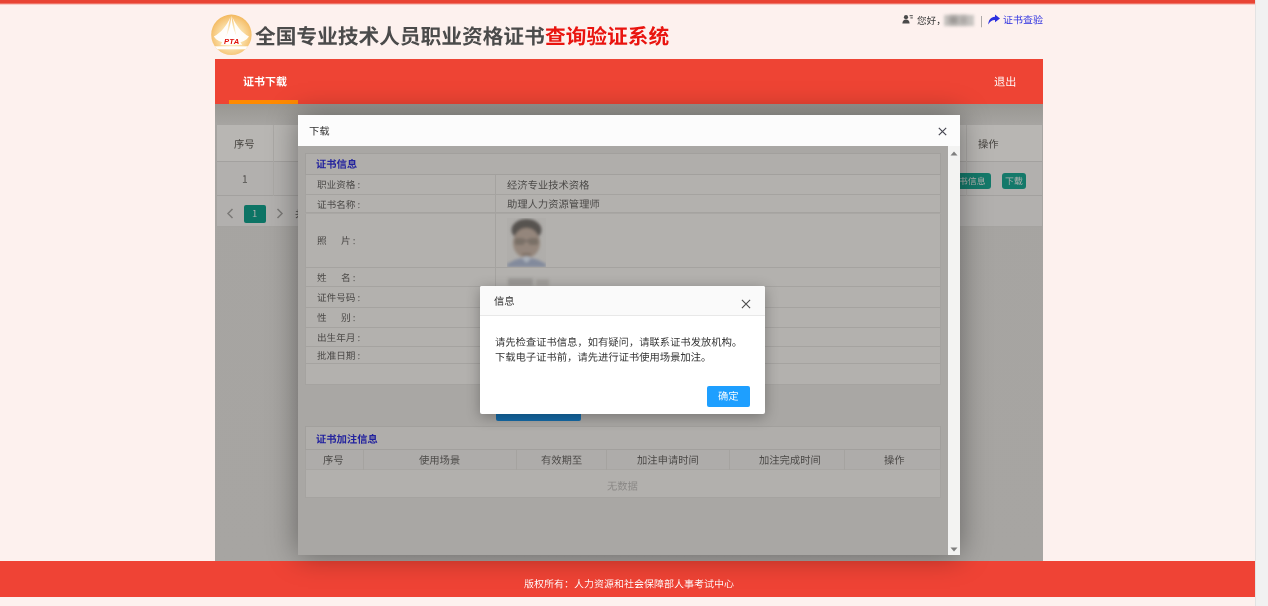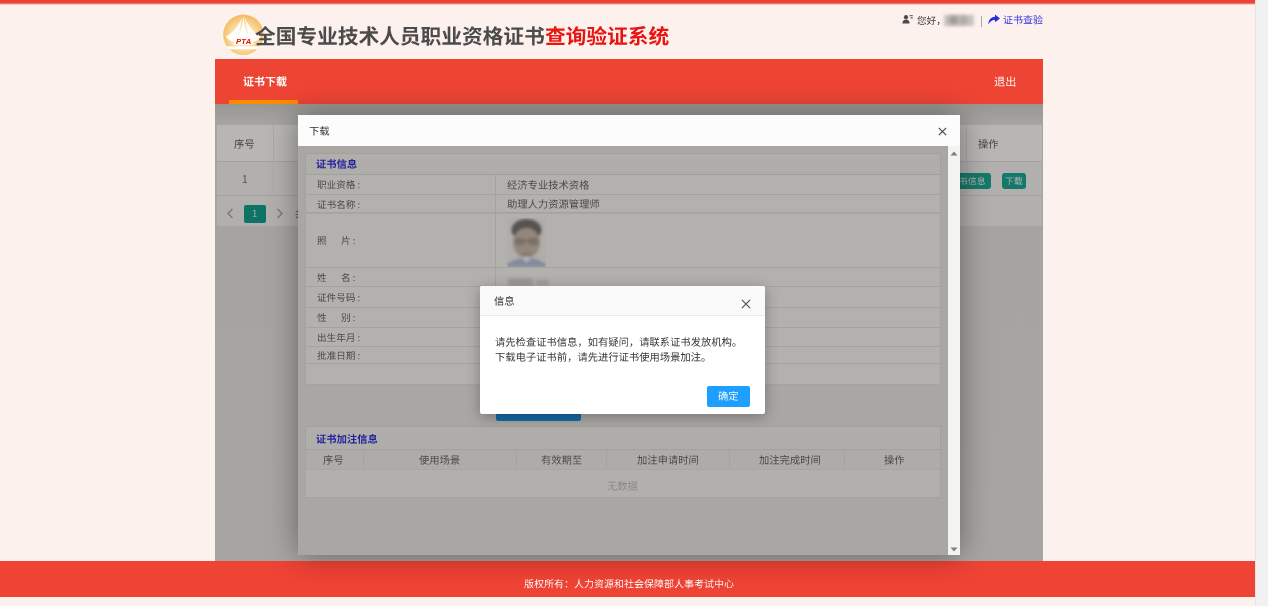--- a/index.html
+++ b/index.html
@@ -1,18 +1,18 @@
 <!DOCTYPE html>
 <html><head><meta charset="utf-8"><style>
 html,body{margin:0;padding:0;}body{width:1268px;height:606px;position:relative;background:#fdf1ee;font-family:"Liberation Sans",sans-serif;overflow:hidden;}
 div{box-sizing:border-box;}svg{display:block;}
 </style></head><body>
 <div style="position:absolute;left:1255px;top:0px;width:13px;height:606px;background:#f1f1f1;border-left:1px solid #e3e3e3;"></div>
 <div style="position:absolute;left:0px;top:0px;width:1255px;height:5px;background:linear-gradient(#e94434 0px,#e94434 3px,rgba(233,68,52,0.45) 4px,rgba(233,68,52,0) 5px);"></div>
-<div style="position:absolute;left:223px;top:14px;width:41px;height:41px;">
+<div style="position:absolute;left:211px;top:14px;width:41px;height:41px;">
 <svg width="41" height="41" viewBox="0 0 41 41">
 <defs>
         <radialGradient id="lg" cx="0.5" cy="0.55" r="0.62">
 <stop offset="0%" stop-color="#fff8ea"></stop>
           <stop offset="40%" stop-color="#fbe5b3"></stop>
 <stop offset="75%" stop-color="#f6c679"></stop>
           <stop offset="100%" stop-color="#f0ad45"></stop>
 </radialGradient>
 <clipPath id="lc">
           <circle cx="20.4" cy="20.8" r="20.2"></circle>

